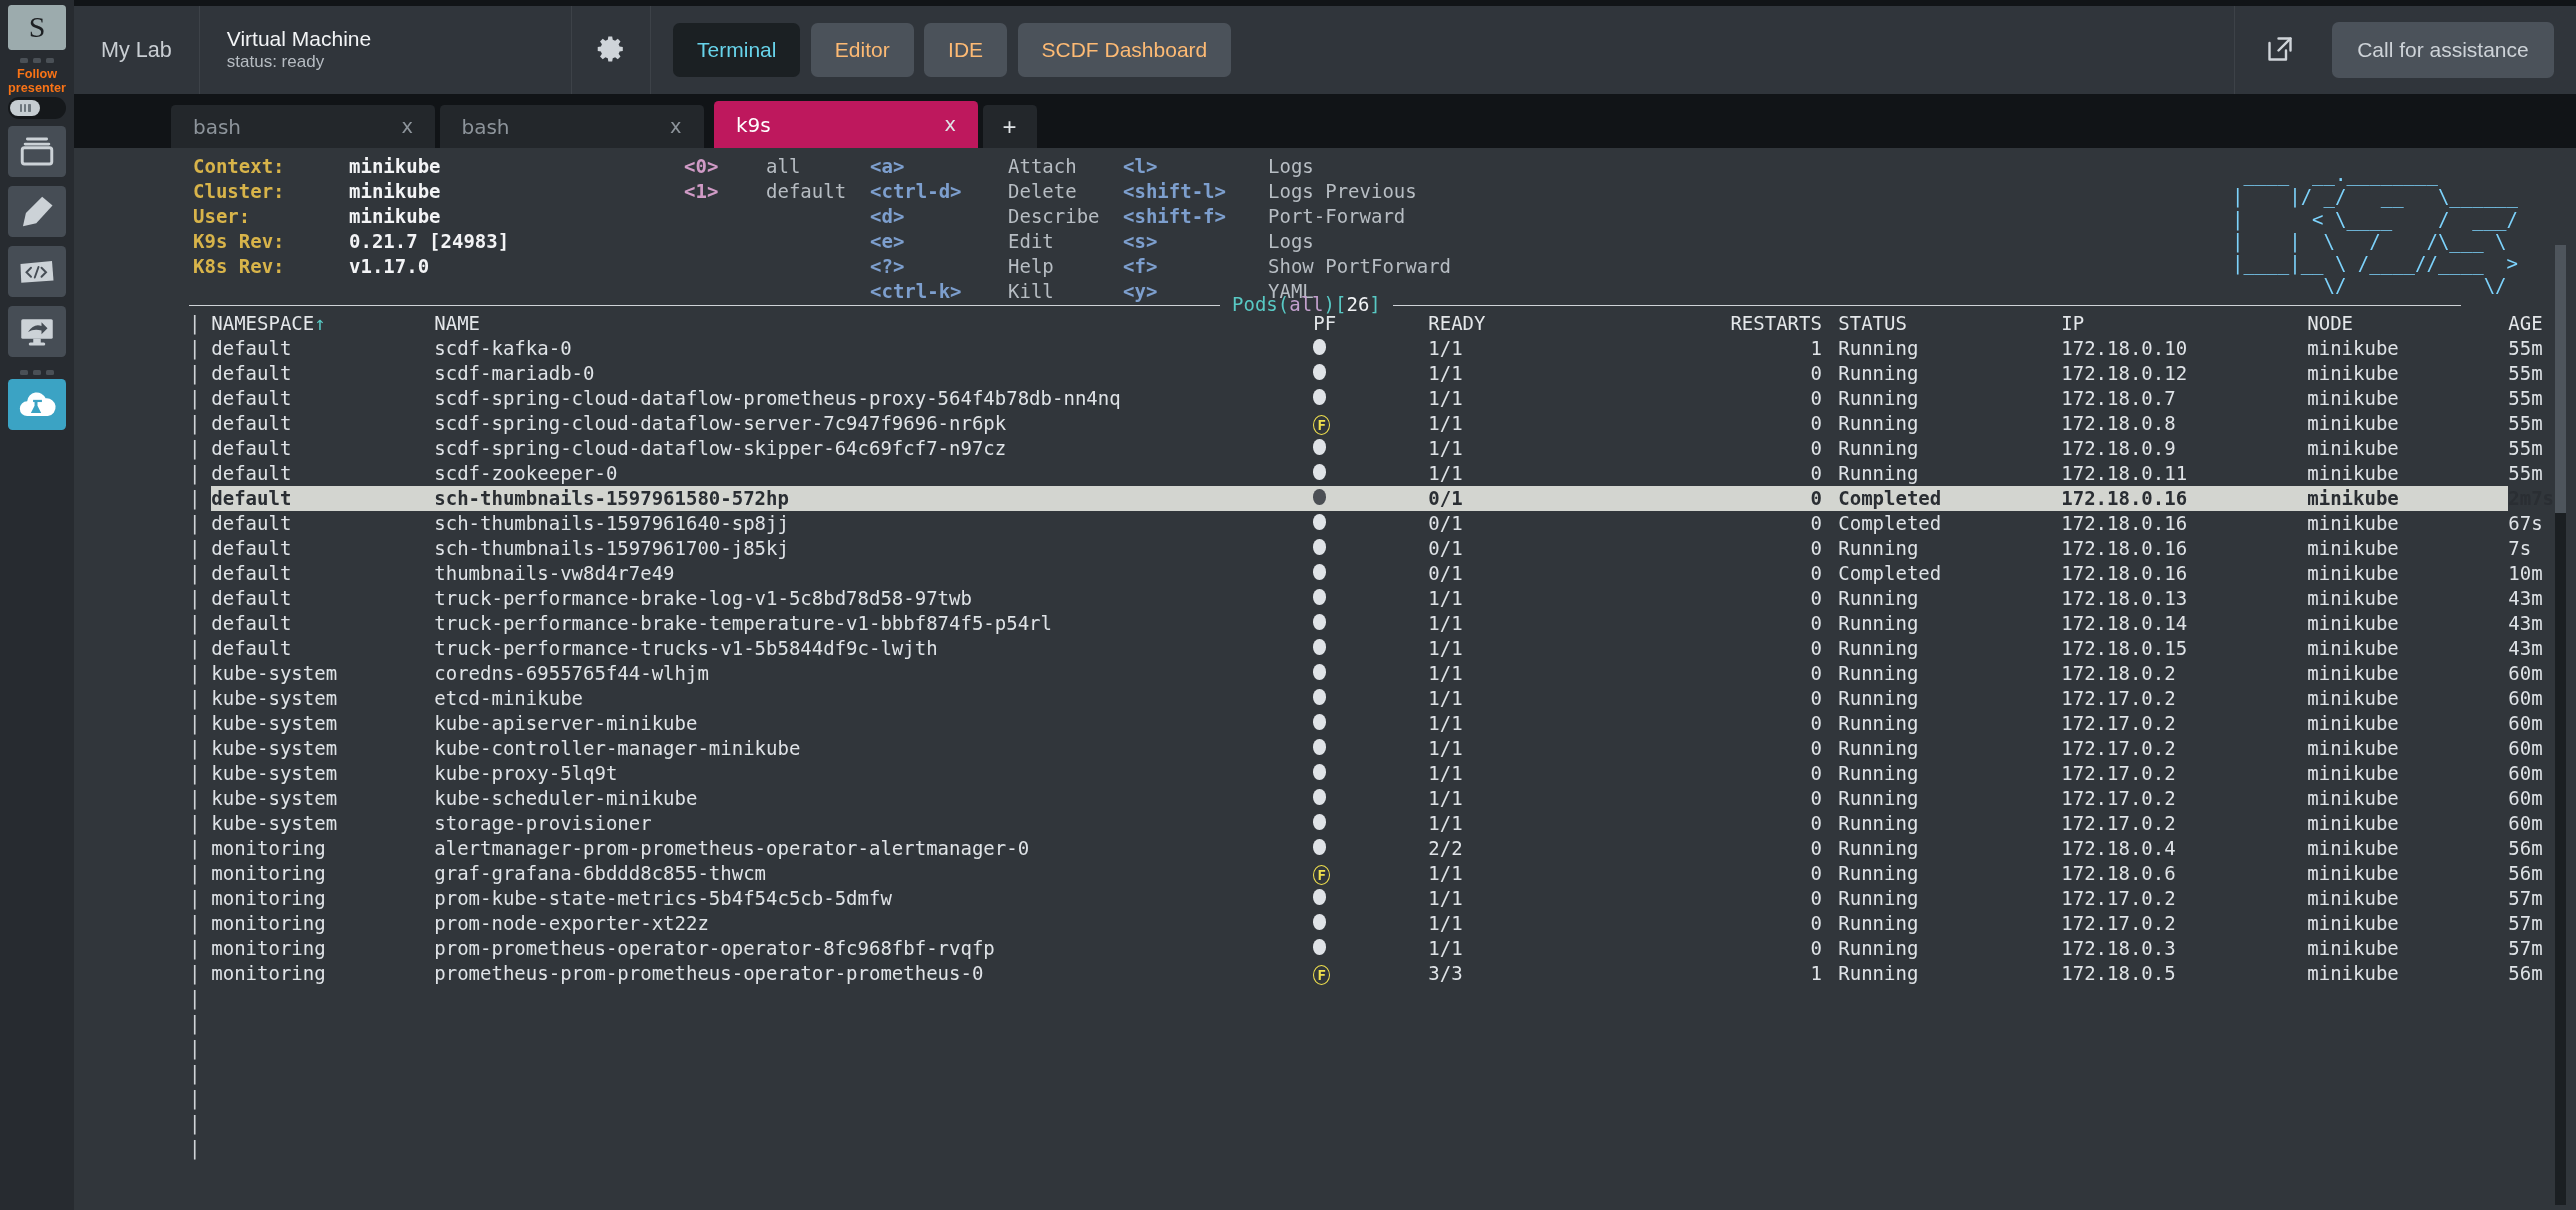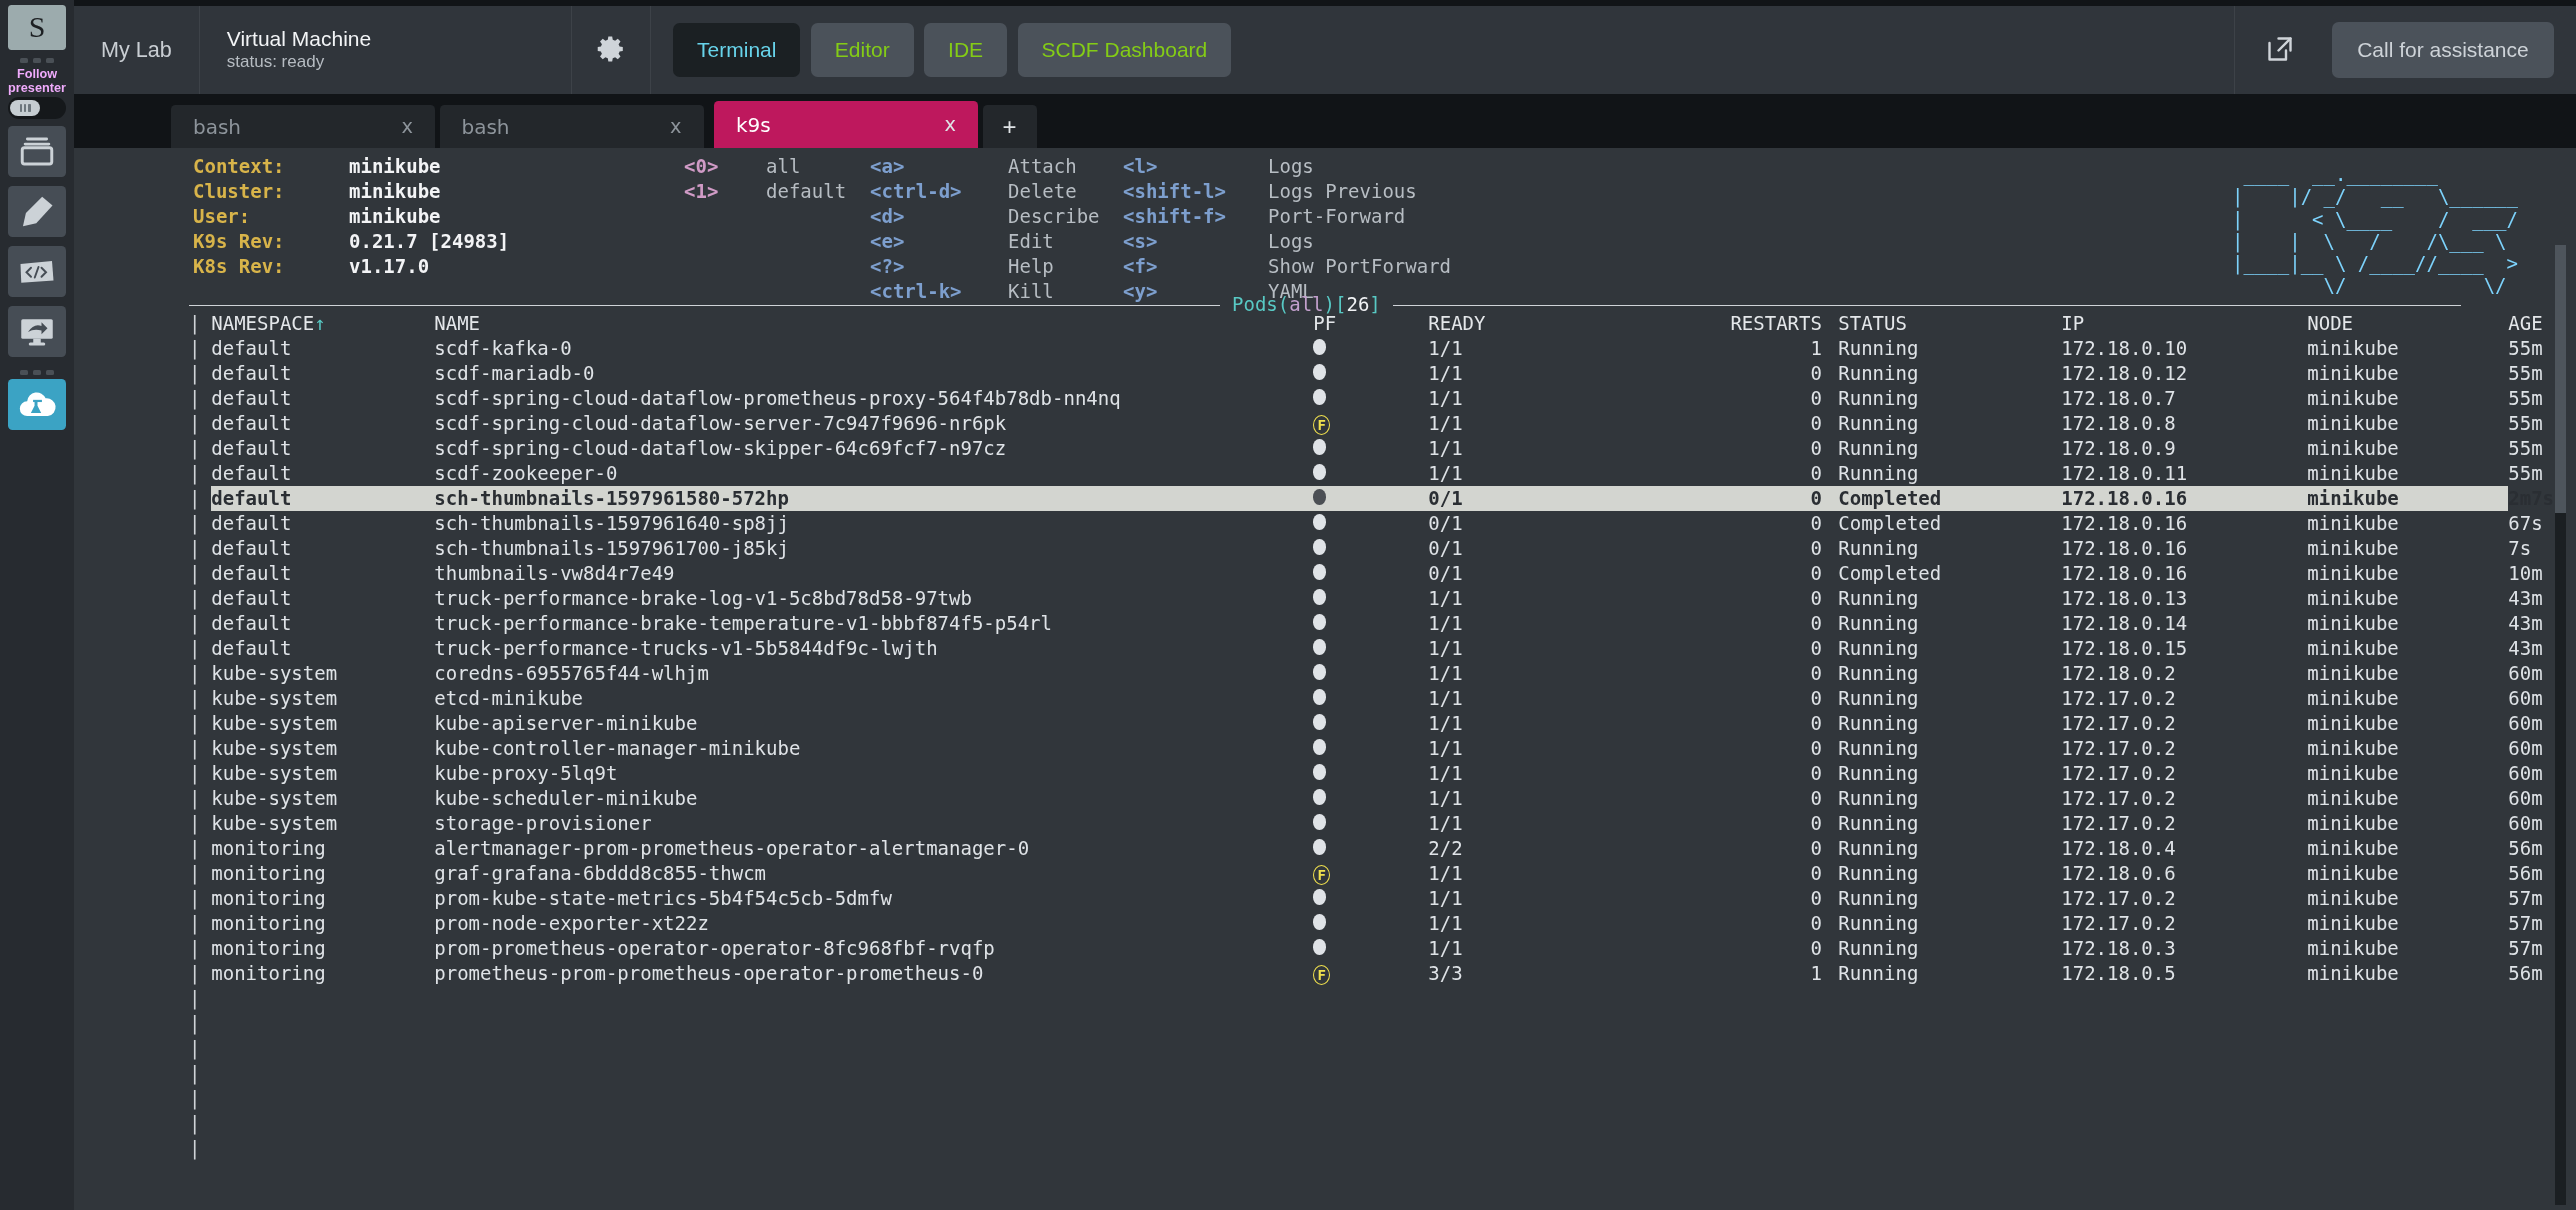--- a/index.html
+++ b/index.html
@@ -19,21 +19,21 @@
   }
   .rail-logo {
     width: 58px; height: 45px; background: #9cabad; border-radius: 3.7px;
     display: flex; align-items: center; justify-content: center;
     color: #1d2023; font-size: 30px; font-family: "Liberation Serif", serif;
     margin-bottom: 4.5px;
   }
   .rail-dots { display: flex; gap: 5.2px; margin: 3.7px 0 3.7px 0; }
   .rail-dots i { width: 8.2px; height: 5.2px; background: #4a5056; border-radius: 1.5px; display: block; }
   .rail-follow {
-    color: #f0abfc; font-size: 12.7px; line-height: 14px; text-align: center;
+    color: #f97316; font-size: 12.7px; line-height: 14px; text-align: center;
     width: 74px; margin-bottom: 2.2px; font-weight: 600;
   }
   .rail-toggle {
     width: 58px; height: 22.3px; background: #15181b; border-radius: 11.2px;
     display: flex; align-items: center; padding: 0 2.2px; margin-bottom: 7.4px;
   }
   .rail-toggle .knob {
     width: 30px; height: 16.4px; background: #c6cdd2; border-radius: 8.2px;
     display: flex; align-items: center; justify-content: center; gap: 2.2px;
   }
@@ -59,21 +59,21 @@
   }
   .tb-vm {
     display: flex; flex-direction: column; justify-content: center;
     padding: 0 27px; min-width: 372px; border-right: 1.5px solid #3d4248;
   }
   .tb-vm .t1 { color: #f2f4f6; font-size: 21px; line-height: 25px; }
   .tb-vm .t2 { color: #b6bcc2; font-size: 17px; line-height: 22.3px; }
   .tb-gear { display: flex; align-items: center; padding: 0 25px; border-right: 1.5px solid #3d4248; }
   .tb-tabs { display: flex; align-items: center; gap: 10.4px; padding: 0 22.3px; flex: 1; }
   .tb-tab {
-    height: 54px; border-radius: 6.7px; background: #4b525a; color: #84cc16;
+    height: 54px; border-radius: 6.7px; background: #4b525a; color: #fdba74;
     display: flex; align-items: center; padding: 0 24px; font-size: 21px; white-space: nowrap;
   }
   .tb-tab.active { background: #1b2023; color: #67d3ea; }
   .tb-ext { display: flex; align-items: center; padding: 0 30px; border-left: 1.5px solid #3d4248; }
   .tb-call {
     display: flex; align-items: center; margin: 16.4px 22.3px 16.4px 7.4px; padding: 0 25px;
     background: #4b525a; color: #ced3d8; font-size: 21px; border-radius: 6.7px; white-space: nowrap;
   }
 
   

